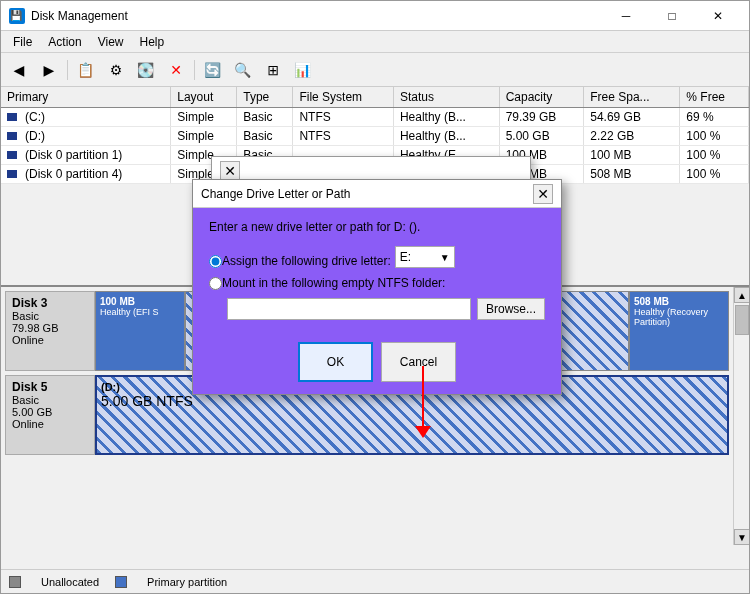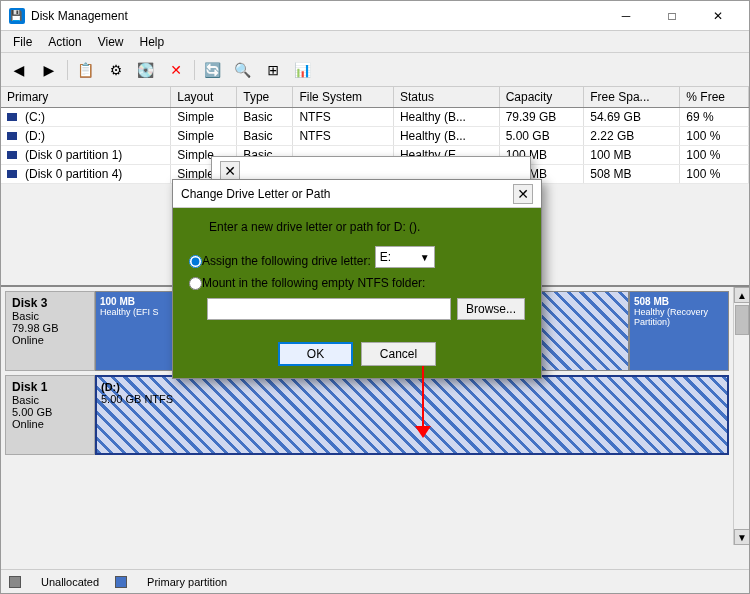--- a/index.html
+++ b/index.html
@@ -278,62 +278,61 @@
       background: #f0f0f0;
     }
     .dialog-buttons {
       display: flex;
       justify-content: flex-end;
       gap: 6px;
       padding: 8px 12px;
     }
     .win-btn {
       min-width: 75px;
-      height: 24px;
+      height: 40px;
       background: #f0f0f0;
       border: 1px solid #aaa;
       cursor: pointer;
       font-size: 12px;
       display: flex;
       align-items: center;
       justify-content: center;
       padding: 0 10px;
     }
     .win-btn.default-btn {
       border: 2px solid #0078d7;
       background: #e8f0fe;
     }
 
     
     .dialog-inner {
       position: absolute;
       top: 178px;
-      left: 171px;
+      left: 191px;
       width: 370px;
-      background: #4d7c0f;
+      background: #8b5cf6;
       border: 1px solid #888;
       box-shadow: 4px 4px 10px rgba(0,0,0,0.4);
       z-index: 20;
     }
     .dialog-inner-title {
       background: #fff;
       height: 28px;
       display: flex;
       align-items: center;
       justify-content: space-between;
       padding: 0 8px;
       border-bottom: 1px solid #ccc;
     }
     .dialog-inner-body {
       padding: 12px 16px;
     }
     .dialog-desc {
       font-size: 12px;
       margin-bottom: 12px;
-      margin-left: 20px;
     }
     .radio-row {
       display: flex;
       align-items: flex-end;
       margin-bottom: 8px;
       gap: 0;
     }
     .radio-input {
       accent-color: #0078d7;
     }
@@ -576,29 +575,29 @@
           </div>
           <div class="partition partition-recovery">
             <div style="font-size:10px;color:white;font-weight:bold;">508 MB</div>
             <div style="font-size:9px;color:white;">Healthy (Recovery Partition)</div>
           </div>
         </div>
       </div>
 
       <div class="disk-row">
         <div class="disk-label">
-          <strong>Disk 1</strong>
+          <strong>Disk 5</strong>
           <span>Basic</span><br>
           <span>5.00 GB</span><br>
           <span>Online</span>
         </div>
         <div class="disk-partitions">
           <div class="partition" style="flex:1; background: repeating-linear-gradient(45deg,#4472c4,#4472c4 3px,#d0d8f0 3px,#d0d8f0 9px); border: 2px solid #1e3a8a;">
             <div style="font-size:11px;font-weight:bold;">(D:)</div>
-            <div style="font-size:11px;">5.00 GB NTFS</div>
+            <div style="font-size:14px;">5.00 GB NTFS</div>
           </div>
         </div>
       </div>
 
       <div class="disk-view-scroll">
         <div class="scroll-arrow">▲</div>
         <div class="scroll-thumb"></div>
         <div class="scroll-arrow" style="position:absolute;bottom:0;">▼</div>
       </div>
     </div>

